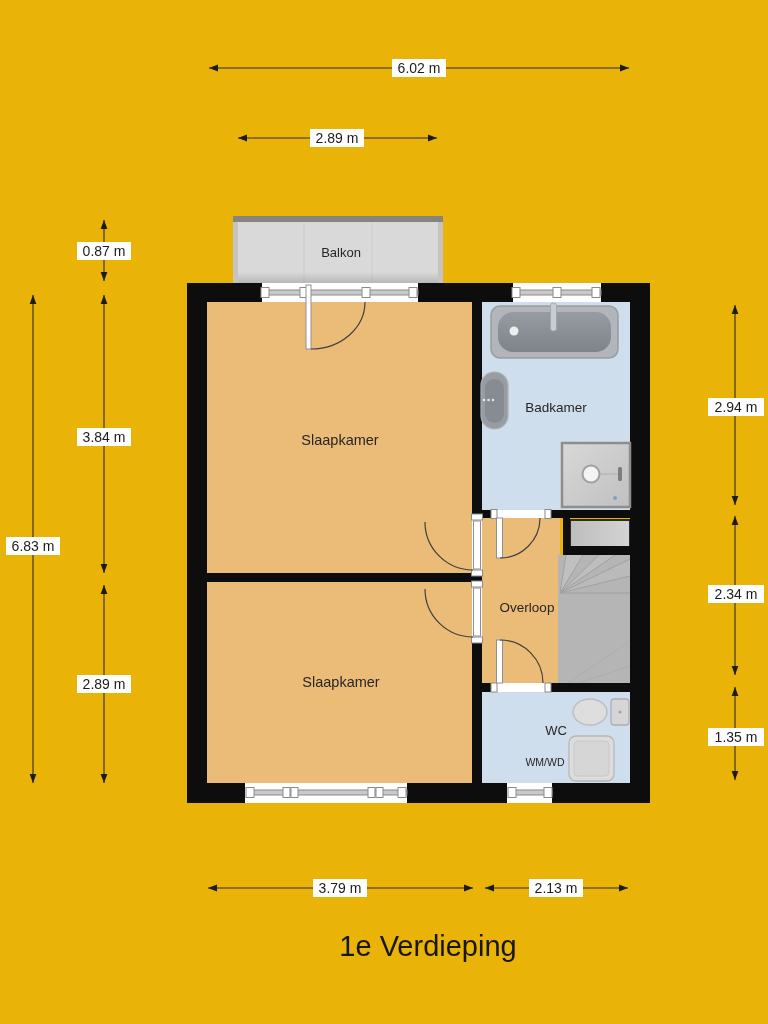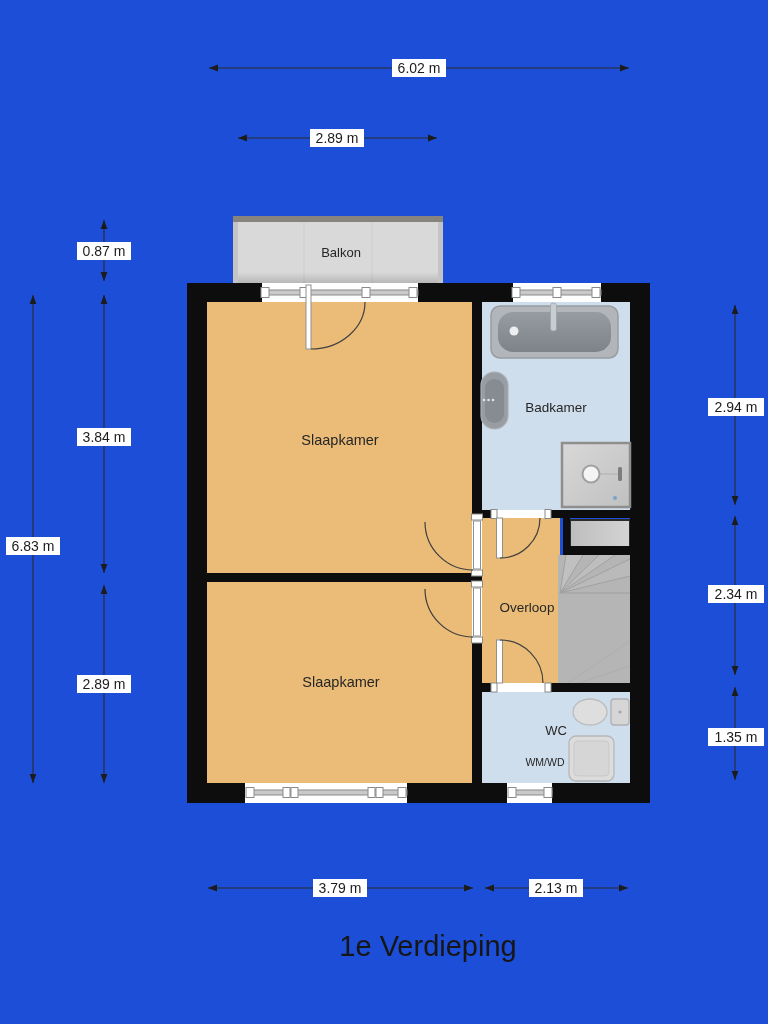--- a/index.html
+++ b/index.html
@@ -1,16 +1,16 @@
 <!DOCTYPE html>
 <html><head>
 <meta charset="utf-8">
 <style>
   html,body{margin:0;padding:0;background:#ffffff;}
-  .stage{position:relative;width:768px;height:1024px;background:#1d4ed8;overflow:hidden;
+  .stage{position:relative;width:768px;height:1024px;background:#eab308;overflow:hidden;
          font-family:"Liberation Sans",sans-serif;}
   svg{position:absolute;left:0;top:0;}
   text{font-family:"Liberation Sans",sans-serif;fill:#1c1c1c;}
   .dim-text{font-size:14px;}
   .room-text{fill:#262626;}
   .t-slaapkamer{font-size:14.5px;}
   .t-badkamer{font-size:13.5px;}
   .t-overloop{font-size:13.5px;}
   .t-balkon{font-size:13px;}
   .t-wc{font-size:13px;}

